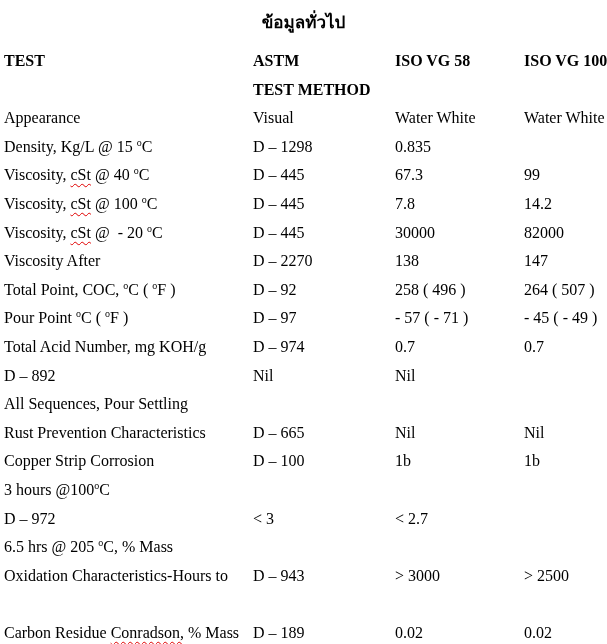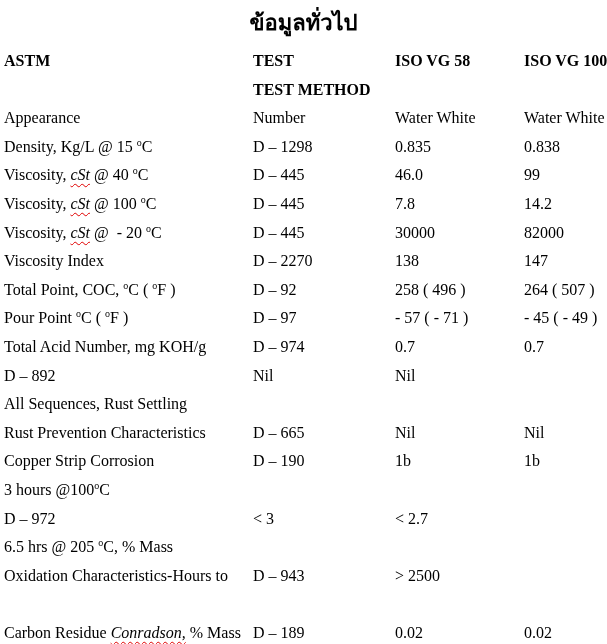--- a/index.html
+++ b/index.html
@@ -15,21 +15,21 @@
     background: #ffffff;
     color: #000000;
     font-family: "Liberation Serif", "DejaVu Serif", serif;
     font-size: 16px;
   }
   .doc-title {
     height: 37px;
     padding-top: 10px;
     text-align: center;
     font-weight: bold;
-    font-size: 22px;
+    font-size: 17px;
     line-height: 26px;
   }
   .line {
     display: grid;
     grid-template-columns: 249px 142px 129px 1fr;
     height: 28.6px;
     line-height: 28.6px;
     padding-left: 4px;
   }
   .cell {
@@ -43,77 +43,75 @@
     font-size: 10px;
     vertical-align: super;
     line-height: 0;
   }
   .wavy {
     text-decoration-line: underline;
     text-decoration-style: wavy;
     text-decoration-color: #e00000;
     text-decoration-thickness: 1px;
     text-underline-offset: 3px;
-    font-style: italic;
   }
 </style>
 </head>
 <body>
 
 <div class="page">
 
   <div class="doc-title">ข้อมูลทั่วไป</div>
 
   <div class="line header-line">
+    <span class="cell">TEST</span>
     <span class="cell">ASTM</span>
-    <span class="cell">TEST</span>
     <span class="cell">ISO VG 58</span>
     <span class="cell">ISO VG 100</span>
   </div>
 
   <div class="line header-line">
     <span class="cell"></span>
     <span class="cell">TEST METHOD</span>
     <span class="cell"></span>
     <span class="cell"></span>
   </div>
 
   <div id="table-body">
       <div class="line">
     <span class="cell"><span>Appearance</span></span>
-    <span class="cell">Number</span>
+    <span class="cell">Visual</span>
     <span class="cell">Water White</span>
     <span class="cell">Water White</span>
   </div>
       <div class="line">
     <span class="cell"><span>Density, Kg/L @ 15 </span><span class="sup">o</span><span>C</span></span>
     <span class="cell">D – 1298</span>
     <span class="cell">0.835</span>
-    <span class="cell">0.838</span>
   </div>
       <div class="line">
     <span class="cell"><span>Viscosity, </span><span class="wavy">cSt</span><span> @ 40 </span><span class="sup">o</span><span>C</span></span>
     <span class="cell">D – 445</span>
-    <span class="cell">46.0</span>
+    <span class="cell">67.3</span>
     <span class="cell">99</span>
   </div>
       <div class="line">
     <span class="cell"><span>Viscosity, </span><span class="wavy">cSt</span><span> @ 100 </span><span class="sup">o</span><span>C</span></span>
     <span class="cell">D – 445</span>
     <span class="cell">7.8</span>
     <span class="cell">14.2</span>
   </div>
       <div class="line">
     <span class="cell"><span>Viscosity, </span><span class="wavy">cSt</span><span> @  - 20 </span><span class="sup">o</span><span>C</span></span>
     <span class="cell">D – 445</span>
     <span class="cell">30000</span>
     <span class="cell">82000</span>
   </div>
       <div class="line">
-    <span class="cell"><span>Viscosity Index</span></span>
+    <span class="cell"><span>Viscosity After</span></span>
     <span class="cell">D – 2270</span>
     <span class="cell">138</span>
     <span class="cell">147</span>
   </div>
       <div class="line">
     <span class="cell"><span>Total Point, COC, </span><span class="sup">o</span><span>C ( </span><span class="sup">o</span><span>F )</span></span>
     <span class="cell">D – 92</span>
     <span class="cell">258 ( 496 )</span>
     <span class="cell">264 ( 507 )</span>
   </div>
@@ -128,34 +126,34 @@
     <span class="cell">D – 974</span>
     <span class="cell">0.7</span>
     <span class="cell">0.7</span>
   </div>
       <div class="line">
     <span class="cell">D – 892</span>
     <span class="cell">Nil</span>
     <span class="cell">Nil</span>
   </div>
       <div class="line">
-    <span class="cell"><span>All Sequences, Rust Settling</span></span>
+    <span class="cell"><span>All Sequences, Pour Settling</span></span>
     <span class="cell"></span>
     <span class="cell"></span>
     <span class="cell"></span>
   </div>
       <div class="line">
     <span class="cell"><span>Rust Prevention Characteristics</span></span>
     <span class="cell">D – 665</span>
     <span class="cell">Nil</span>
     <span class="cell">Nil</span>
   </div>
       <div class="line">
     <span class="cell"><span>Copper Strip Corrosion</span></span>
-    <span class="cell">D – 190</span>
+    <span class="cell">D – 100</span>
     <span class="cell">1b</span>
     <span class="cell">1b</span>
   </div>
       <div class="line">
     <span class="cell"><span>3 hours @100</span><span class="sup">o</span><span>C</span></span>
     <span class="cell"></span>
     <span class="cell"></span>
     <span class="cell"></span>
   </div>
       <div class="line">
@@ -165,20 +163,21 @@
   </div>
       <div class="line">
     <span class="cell"><span>6.5 hrs @ 205 </span><span class="sup">o</span><span>C, % Mass</span></span>
     <span class="cell"></span>
     <span class="cell"></span>
     <span class="cell"></span>
   </div>
       <div class="line">
     <span class="cell"><span>Oxidation Characteristics-Hours to</span></span>
     <span class="cell">D – 943</span>
+    <span class="cell">&gt; 3000</span>
     <span class="cell">&gt; 2500</span>
   </div>
       <div class="line">
     <span class="cell"></span>
     <span class="cell"></span>
     <span class="cell"></span>
   </div>
       <div class="line">
     <span class="cell"><span>Carbon Residue </span><span class="wavy">Conradson,</span><span> % Mass</span></span>
     <span class="cell">D – 189</span>

